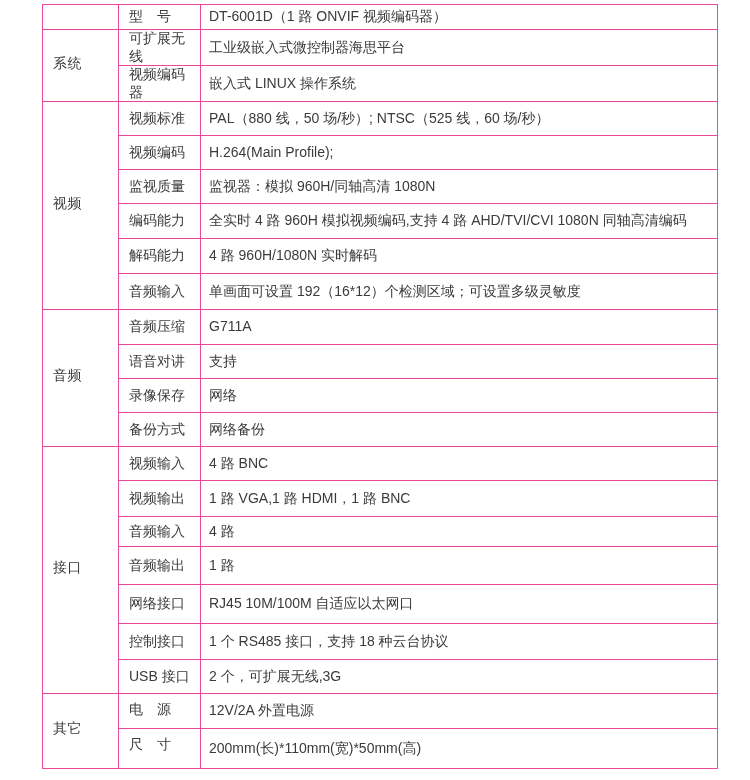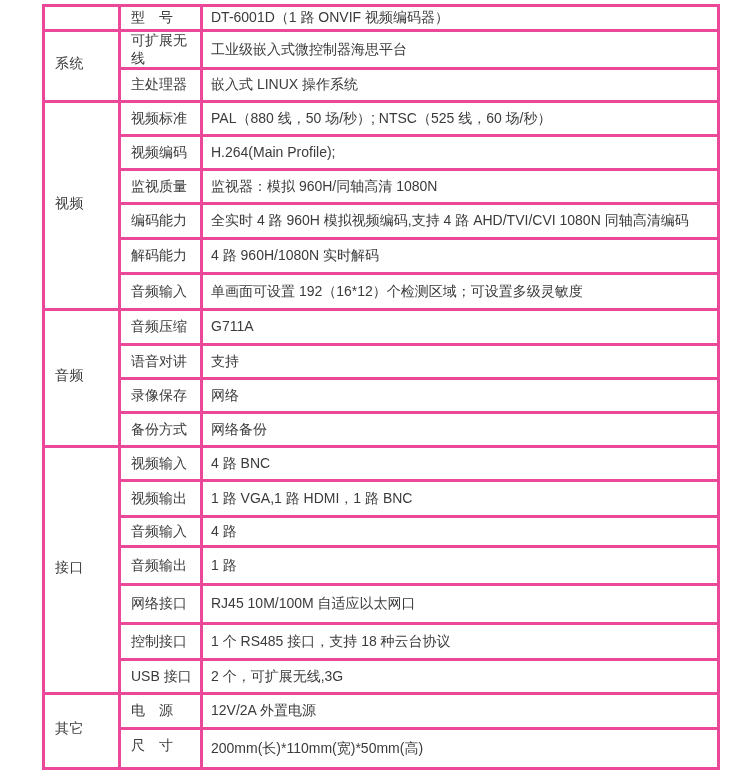--- a/index.html
+++ b/index.html
@@ -19,21 +19,21 @@
   }
   table.spec {
     position: absolute;
     left: 42px;
     top: 4px;
     width: 675px;
     border-collapse: collapse;
     table-layout: fixed;
   }
   table.spec td {
-    border: 3px solid #ec4899;
+    border: 1px solid #ec4899;
     font-size: 14px;
     color: #3b3b3b;
     vertical-align: middle;
     line-height: 1.25;
     overflow: hidden;
     background: #ffffff;
   }
   td.cat {
     padding: 0 4px 4px 10px;
     letter-spacing: 0.5px;
@@ -70,21 +70,21 @@
         <td class="lbl">型　号</td>
         <td class="val">DT-6001D（1 路 ONVIF 视频编码器）</td>
       </tr>
 
       <tr style="height:33px">
         <td class="cat" rowspan="2">系统</td>
         <td class="lbl">可扩展无线</td>
         <td class="val">工业级嵌入式微控制器海思平台</td>
       </tr>
       <tr style="height:33px">
-        <td class="lbl">主处理器</td>
+        <td class="lbl">视频编码器</td>
         <td class="val">嵌入式 LINUX 操作系统</td>
       </tr>
 
       <tr style="height:34px">
         <td class="cat" rowspan="6">视频</td>
         <td class="lbl">视频标准</td>
         <td class="val">PAL（880 线，50 场/秒）; NTSC（525 线，60 场/秒）</td>
       </tr>
       <tr style="height:34px">
         <td class="lbl">视频编码</td>

